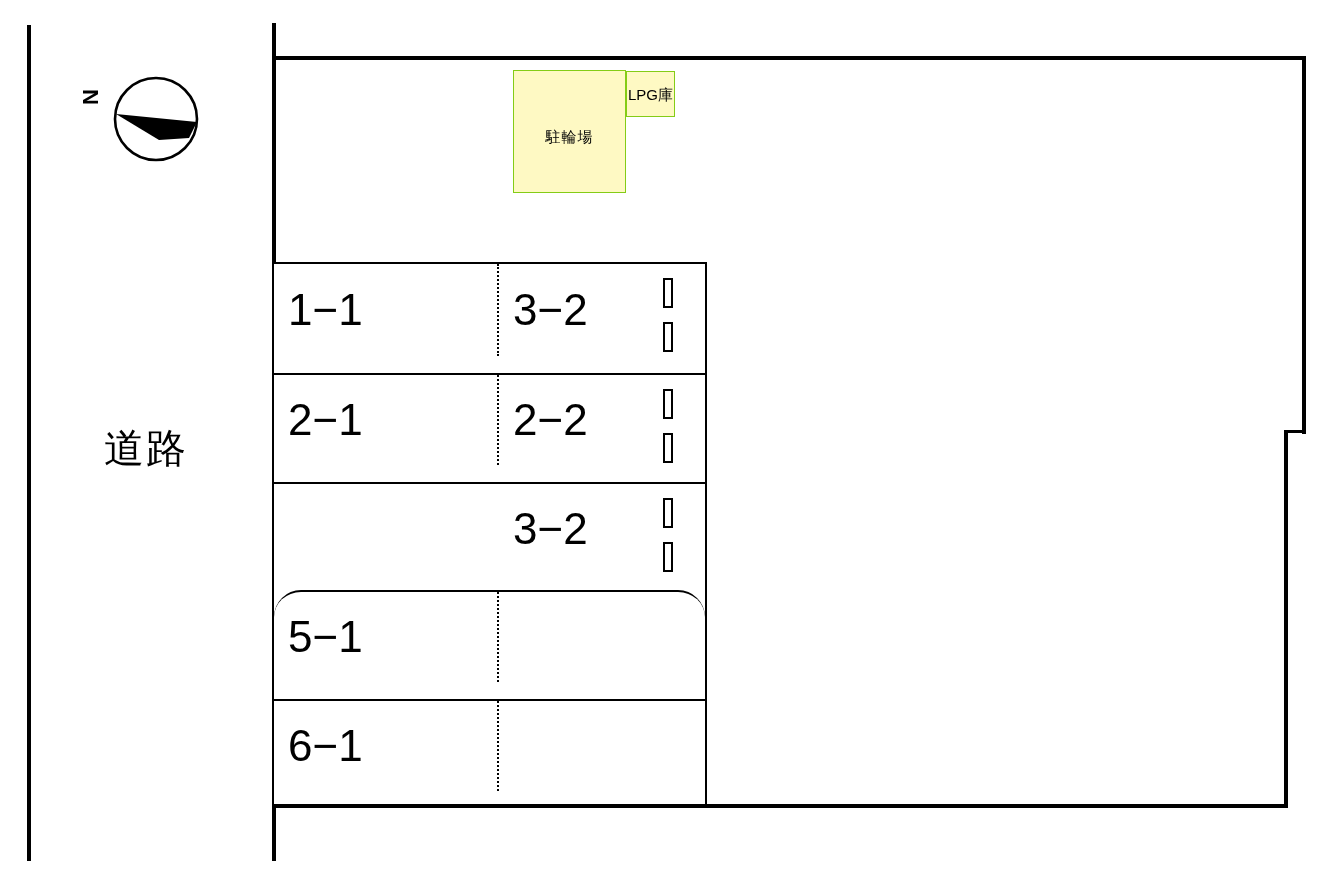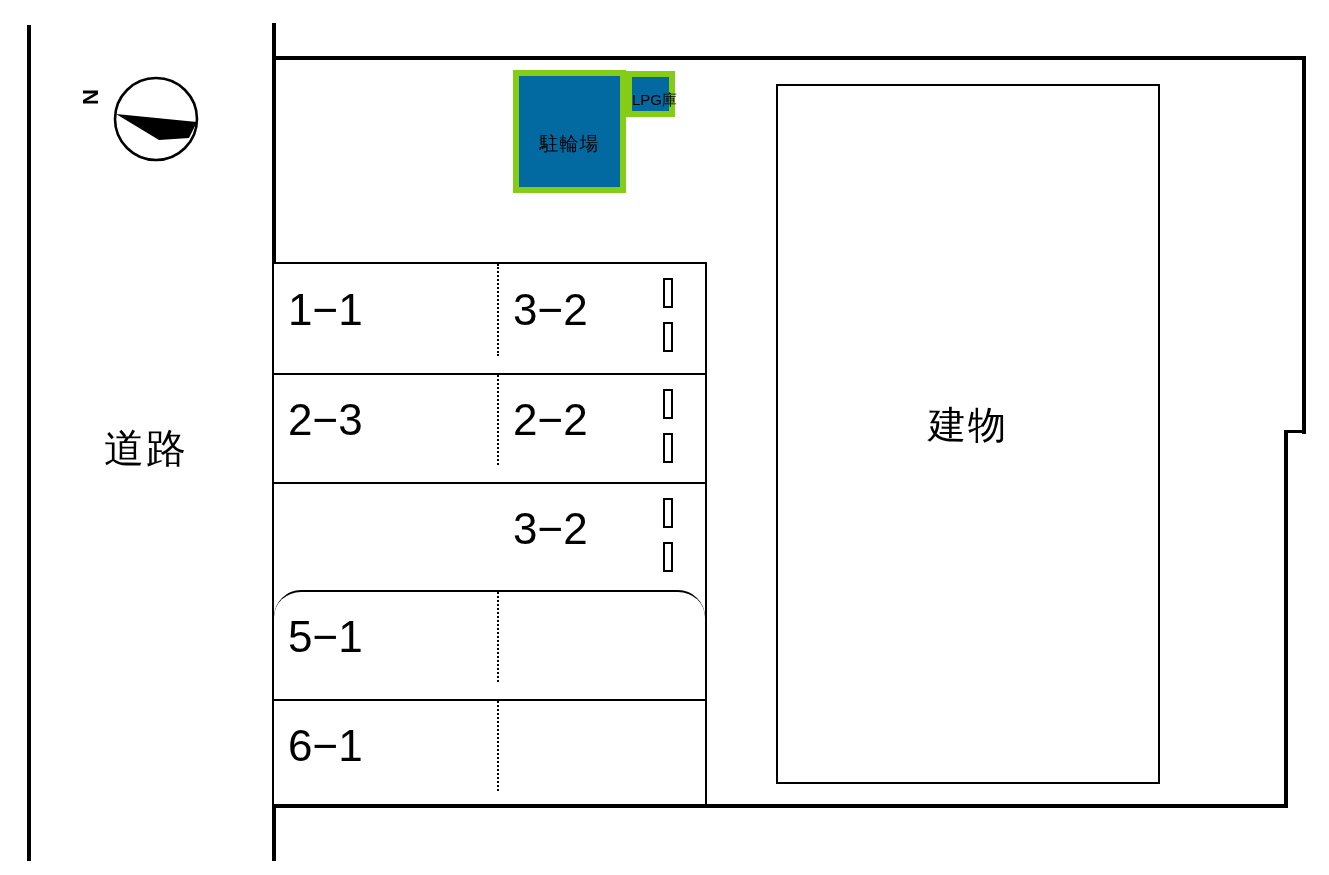--- a/index.html
+++ b/index.html
@@ -27,41 +27,41 @@
   
   .box {
     position: absolute;
     box-sizing: border-box;
     border: 2px solid #000000;
     background: #ffffff;
   }
   .box-thin {
     position: absolute;
     box-sizing: border-box;
-    border: 6px solid #84cc16;
-    background: #0369a1;
+    border: 1px solid #84cc16;
+    background: #fef9c3;
   }
 
   
   .lbl {
     position: absolute;
     color: #000000;
     white-space: nowrap;
     line-height: 1;
   }
   .lbl-road {
     font-size: 40px;
     letter-spacing: 2px;
   }
   .lbl-building {
     font-size: 38px;
     letter-spacing: 2px;
   }
   .lbl-bike {
-    font-size: 19px;
+    font-size: 15px;
     letter-spacing: 1px;
   }
   .lbl-lpg {
     font-size: 15px;
     letter-spacing: 0px;
   }
   .lbl-north {
     font-size: 22px;
     font-weight: bold;
     transform: rotate(-90deg);
@@ -192,42 +192,39 @@
   <div class="lbl lbl-road" style="left:104px; top:428px;">道路</div>
 
   <div class="box-thin" style="left:513px; top:70px; width:113px; height:123px;">
     <div class="lbl lbl-bike" style="left:0; right:0; top:58px; text-align:center;">駐輪場</div>
   </div>
 
   <div class="box-thin" style="left:626px; top:71px; width:49px; height:46px;">
     <div class="lbl lbl-lpg" style="left:0; right:0; top:15px; text-align:center;">LPG庫</div>
   </div>
 
-  <div id="building-outline" class="box">
-    <div class="lbl lbl-building" style="left:0; right:0; top:320px; text-align:center;">建物</div>
-  </div>
 
   <div id="parking-grid">
 
     <div class="stall-row" style="top:0px;">
       <div class="stall-left">
         <span class="stall-text-left">1−1</span>
       </div>
       <div class="stall-right">
         <span class="stall-text-right">3−2</span>
         <div class="marks">
           <div class="mark mark-a"></div>
           <div class="mark mark-b"></div>
         </div>
       </div>
     </div>
 
     <div class="stall-row" style="top:108.8px;">
       <div class="stall-left">
-        <span class="stall-text-left">2−3</span>
+        <span class="stall-text-left">2−1</span>
       </div>
       <div class="stall-right">
         <span class="stall-text-right">2−2</span>
         <div class="marks">
           <div class="mark mark-a"></div>
           <div class="mark mark-b"></div>
         </div>
       </div>
     </div>
 

